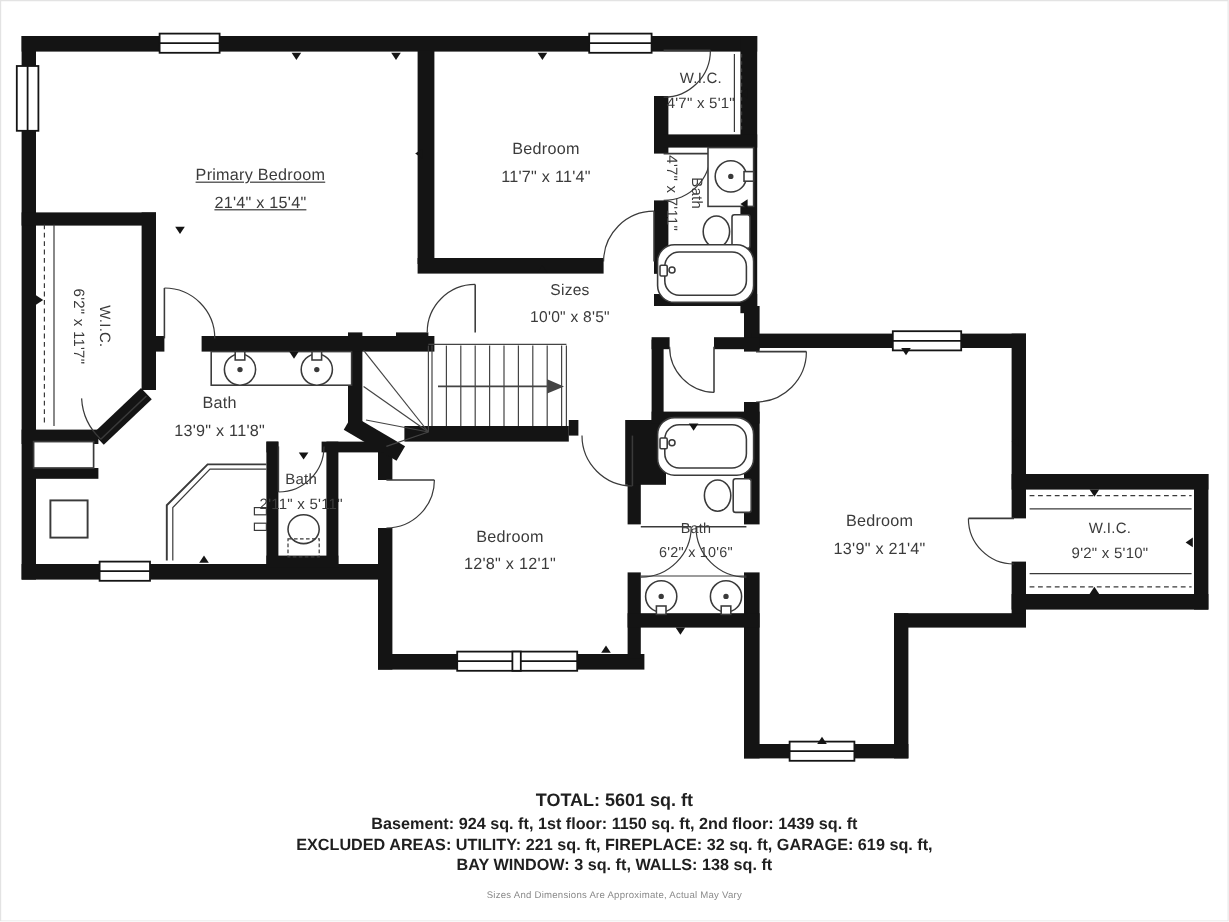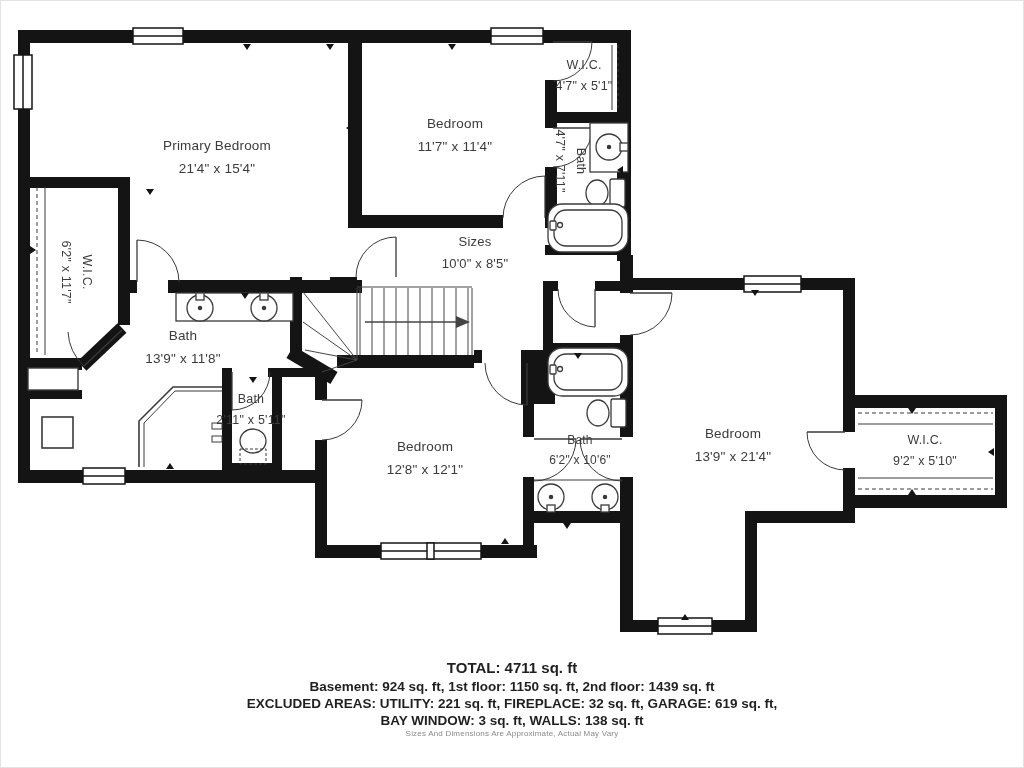--- a/index.html
+++ b/index.html
@@ -5,21 +5,21 @@
   html,body{margin:0;padding:0;background:#ffffff;}
   .stage{position:relative;width:1024px;height:768px;background:#ffffff;overflow:hidden;
          font-family:"Liberation Sans", sans-serif;box-shadow:inset 0 0 0 1px #e3e3e3;}
   svg{position:absolute;left:0;top:0;}
   #labels{position:absolute;left:0;top:0;width:100%;height:100%;pointer-events:none;}
   .room-label{position:absolute;text-align:center;color:#3b3b3b;white-space:nowrap;line-height:1.68;}
   .room-label .rn,.room-label .rd{letter-spacing:.2px;}
   .footer{position:absolute;left:0;right:0;top:658px;text-align:center;color:#1f1f1f;}
   .footer .total{font-size:15px;font-weight:bold;line-height:20px;}
   .footer .line{font-size:13.5px;line-height:17px;font-weight:bold;}
-  .footer .disclaimer{margin-top:0;font-size:8px;color:#8a8a8a;letter-spacing:.2px;}
+  .footer .disclaimer{margin-top:12px;font-size:8px;color:#8a8a8a;letter-spacing:.2px;}
 </style>
 </head>
 <body>
 
 <div class="stage">
   <svg width="1024" height="768" viewBox="0 0 1024 768">
 
     <g fill="#141414">
 
       <rect x="18" y="30" width="613" height="13"></rect>
@@ -292,21 +292,21 @@
       <polygon points="849,364 849,372 843,368"></polygon>
       <polygon points="908,408 916,408 912,414"></polygon>
       <polygon points="908,495 916,495 912,489"></polygon>
       <polygon points="994,448 994,456 988,452"></polygon>
       <polygon points="681,620 689,620 685,614"></polygon>
       <polygon points="574,353 582,353 578,359"></polygon>
     </g>
   </svg>
 
   <div id="labels">
-      <div class="room-label" style="left: 217px; top: 158px; font-size: 13.5px; transform: translate(-50%, -50%);">
+      <div class="room-label" style="left: 217px; top: 158px; font-size: 13.5px; transform: translate(-50%, -50%); text-decoration: underline;">
         <div class="rn">Primary Bedroom</div>
         <div class="rd">21'4" x 15'4"</div>
       </div>
       <div class="room-label" style="left: 455px; top: 136px; font-size: 13.5px; transform: translate(-50%, -50%);">
         <div class="rn">Bedroom</div>
         <div class="rd">11'7" x 11'4"</div>
       </div>
       <div class="room-label" style="left: 584px; top: 76px; font-size: 12.5px; transform: translate(-50%, -50%);">
         <div class="rn">W.I.C.</div>
         <div class="rd">4'7" x 5'1"</div>
@@ -343,19 +343,19 @@
         <div class="rn">Bedroom</div>
         <div class="rd">13'9" x 21'4"</div>
       </div>
       <div class="room-label" style="left: 925px; top: 451px; font-size: 12.5px; transform: translate(-50%, -50%);">
         <div class="rn">W.I.C.</div>
         <div class="rd">9'2" x 5'10"</div>
       </div>
     </div>
 
   <div class="footer">
-    <div class="total">TOTAL: 4711 sq. ft</div>
+    <div class="total">TOTAL: 5601 sq. ft</div>
     <div class="line">Basement: 924 sq. ft, 1st floor: 1150 sq. ft, 2nd floor: 1439 sq. ft</div>
     <div class="line">EXCLUDED AREAS: UTILITY: 221 sq. ft, FIREPLACE: 32 sq. ft, GARAGE: 619 sq. ft,</div>
     <div class="line">BAY WINDOW: 3 sq. ft, WALLS: 138 sq. ft</div>
     <div class="disclaimer">Sizes And Dimensions Are Approximate, Actual May Vary</div>
   </div>
 </div>
 
 </body></html>

